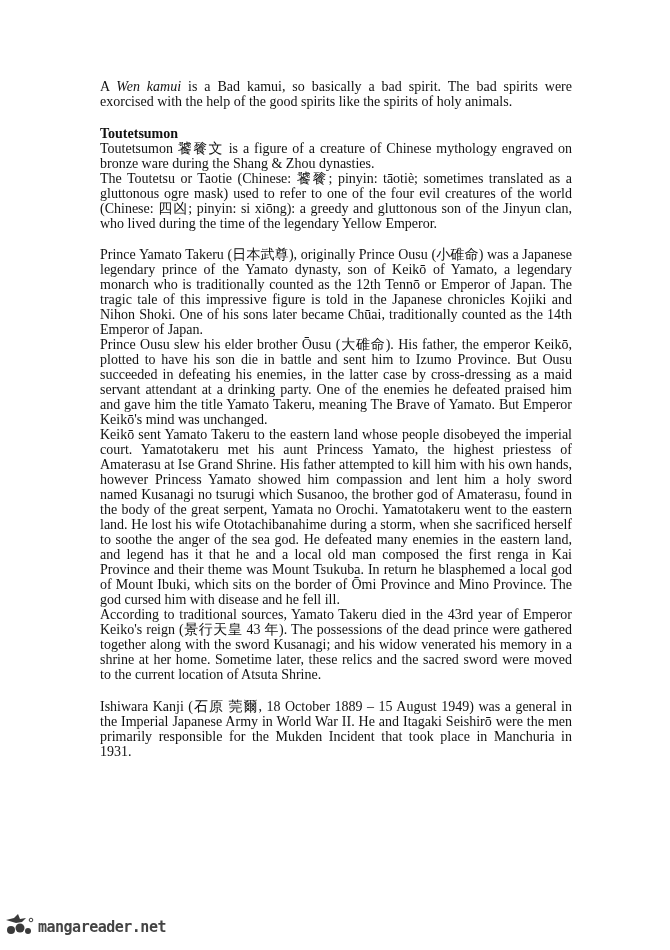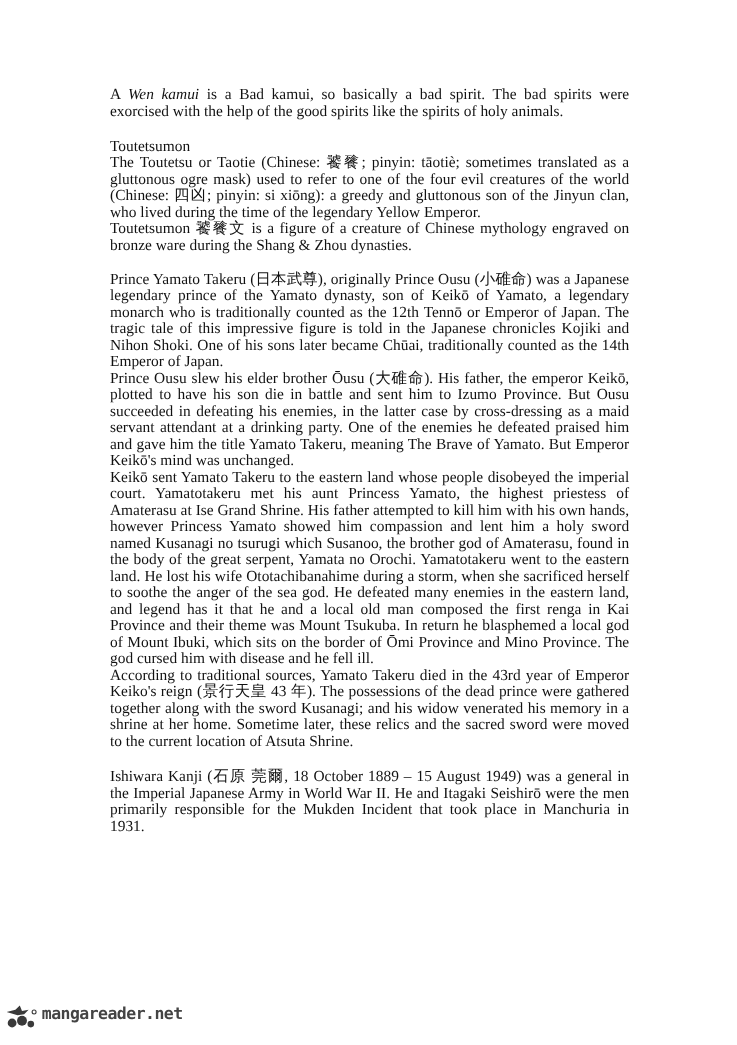--- a/index.html
+++ b/index.html
@@ -5,44 +5,44 @@
     html, body { margin: 0; padding: 0; background: #ffffff; }
     body { width: 670px; height: 950px; position: relative; overflow: hidden; }
     .page {
       position: absolute; left: 100px; top: 79px; width: 472px;
       font-family: "Liberation Serif", "DejaVu Serif", serif;
       font-size: 14px; line-height: 15px; color: #111111;
       text-align: justify;
     }
     .page p { margin: 0; }
     .page .gap { height: 16.6px; }
-    .page .heading { font-weight: normal; }
+    .page .heading { font-weight: bold; }
     .watermark {
       position: absolute; left: 4px; top: 912px;
-      display: flex; align-items: flex-start; gap: 4px;
+      display: flex; align-items: flex-end; gap: 4px;
       color: #3a3a3a;
     }
     .watermark .logo { width: 30px; height: 24px; }
     .watermark .wm-text {
       font-family: "DejaVu Sans Mono", monospace; font-weight: bold; font-size: 15px;
       letter-spacing: -0.5px; color: #444;
     }
   </style>
 </head>
 <body>
 
 <div class="page">
   <p>
     <span>A </span><em>Wen kamui</em><span> is a Bad kamui, so basically a bad spirit. The bad spirits were exorcised with the help of the good spirits like the spirits of holy animals.</span>
   </p>
   <div class="gap"></div>
 
   <p class="heading">Toutetsumon</p>
+  <p>Toutetsumon 饕餮文 is a figure of a creature of Chinese mythology engraved on bronze ware during the Shang &amp; Zhou dynasties.</p>
   <p>The Toutetsu or Taotie (Chinese: 饕餮; pinyin: tāotiè; sometimes translated as a gluttonous ogre mask) used to refer to one of the four evil creatures of the world (Chinese: 四凶; pinyin: si xiōng): a greedy and gluttonous son of the Jinyun clan, who lived during the time of the legendary Yellow Emperor.</p>
-  <p>Toutetsumon 饕餮文 is a figure of a creature of Chinese mythology engraved on bronze ware during the Shang &amp; Zhou dynasties.</p>
   <div class="gap"></div>
 
   <p>Prince Yamato Takeru (日本武尊), originally Prince Ousu (小碓命) was a Japanese legendary prince of the Yamato dynasty, son of Keikō of Yamato, a legendary monarch who is traditionally counted as the 12th Tennō or Emperor of Japan. The tragic tale of this impressive figure is told in the Japanese chronicles Kojiki and Nihon Shoki. One of his sons later became Chūai, traditionally counted as the 14th Emperor of Japan.</p>
   <p>Prince Ousu slew his elder brother Ōusu (大碓命). His father, the emperor Keikō, plotted to have his son die in battle and sent him to Izumo Province. But Ousu succeeded in defeating his enemies, in the latter case by cross-dressing as a maid servant attendant at a drinking party. One of the enemies he defeated praised him and gave him the title Yamato Takeru, meaning The Brave of Yamato. But Emperor Keikō's mind was unchanged.</p>
   <p>Keikō sent Yamato Takeru to the eastern land whose people disobeyed the imperial court. Yamatotakeru met his aunt Princess Yamato, the highest priestess of Amaterasu at Ise Grand Shrine. His father attempted to kill him with his own hands, however Princess Yamato showed him compassion and lent him a holy sword named Kusanagi no tsurugi which Susanoo, the brother god of Amaterasu, found in the body of the great serpent, Yamata no Orochi. Yamatotakeru went to the eastern land. He lost his wife Ototachibanahime during a storm, when she sacrificed herself to soothe the anger of the sea god. He defeated many enemies in the eastern land, and legend has it that he and a local old man composed the first renga in Kai Province and their theme was Mount Tsukuba. In return he blasphemed a local god of Mount Ibuki, which sits on the border of Ōmi Province and Mino Province. The god cursed him with disease and he fell ill.</p>
   <p>According to traditional sources, Yamato Takeru died in the 43rd year of Emperor Keiko's reign (景行天皇 43 年). The possessions of the dead prince were gathered together along with the sword Kusanagi; and his widow venerated his memory in a shrine at her home. Sometime later, these relics and the sacred sword were moved to the current location of Atsuta Shrine.</p>
   <div class="gap"></div>
 
   <p>Ishiwara Kanji (石原 莞爾, 18 October 1889 – 15 August 1949) was a general in the Imperial Japanese Army in World War II. He and Itagaki Seishirō were the men primarily responsible for the Mukden Incident that took place in Manchuria in 1931.</p>
 </div>

